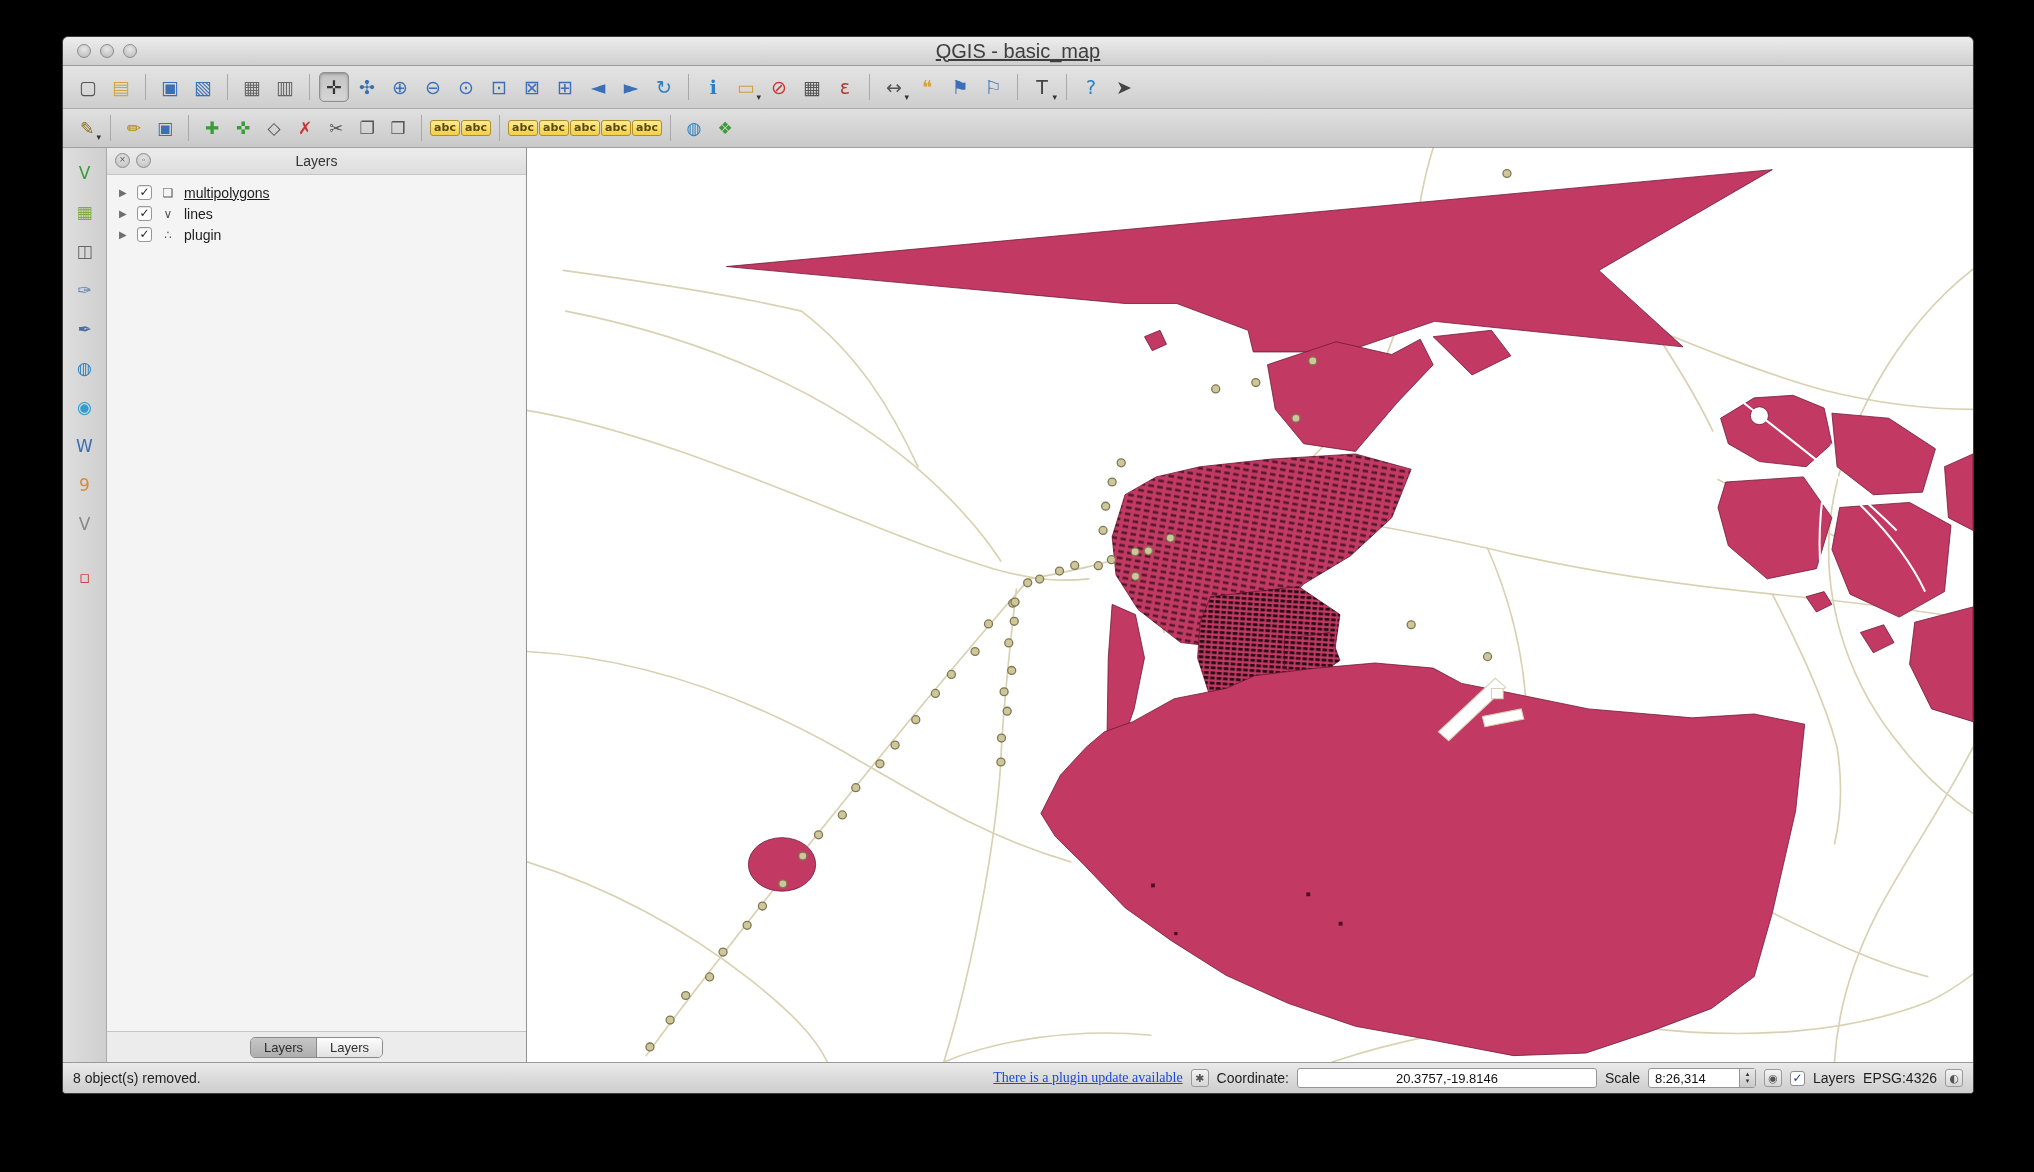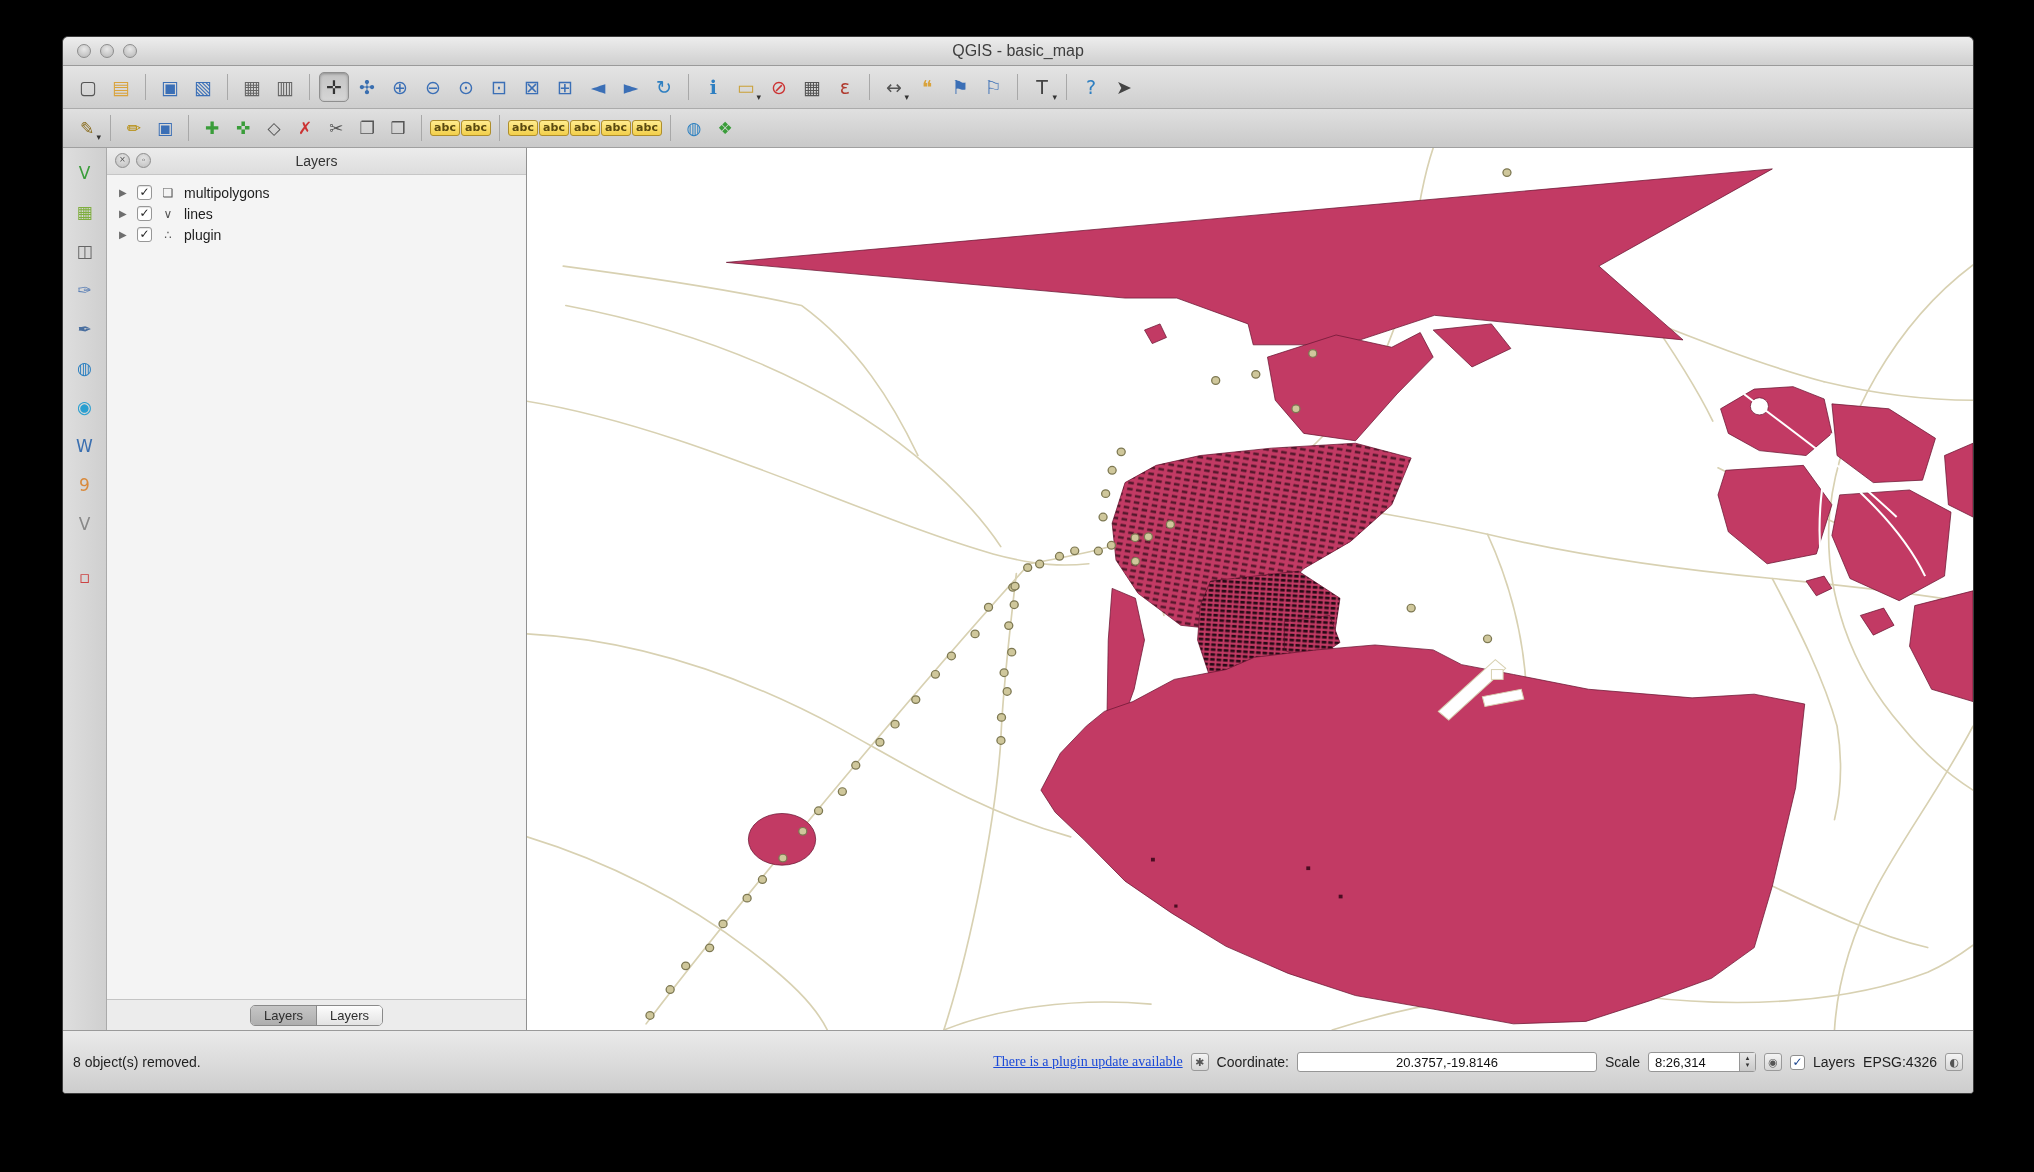--- a/index.html
+++ b/index.html
@@ -5,21 +5,21 @@
   html,body{margin:0;padding:0;background:#000;}
   body{width:2034px;height:1172px;position:relative;overflow:hidden;
        font-family:"Liberation Sans",sans-serif;-webkit-font-smoothing:antialiased;}
   .window{position:absolute;left:62px;top:36px;width:1910px;height:1056px;
           background:#e2e2e2;border:1px solid #3c3c3c;border-radius:6px 6px 4px 4px;
           box-shadow:0 24px 70px rgba(0,0,0,.75);display:flex;flex-direction:column;overflow:hidden;}
   
   .titlebar{height:28px;flex:0 0 28px;background:linear-gradient(#ededed,#cfcfcf);
             border-bottom:1px solid #9a9a9a;border-radius:6px 6px 0 0;position:relative;
             display:flex;align-items:center;justify-content:center;}
-  .title-text{font-size:16px;color:#3e3e3e;}
+  .title-text{font-size:20px;color:#3e3e3e;text-decoration:underline;}
   .traffic{position:absolute;left:14px;top:7px;display:flex;gap:9px;}
   .light{width:14px;height:14px;border-radius:50%;
          background:radial-gradient(circle at 50% 35%,#e8e8e8,#b5b5b5);
          border:1px solid #8d8d8d;box-sizing:border-box;}
   
   .toolbar{display:flex;align-items:center;padding:0 10px;gap:3px;}
   .toolbar1{height:42px;flex:0 0 42px;background:linear-gradient(#e4e4e4,#cecece);border-bottom:1px solid #ababab;}
   .toolbar2{height:38px;flex:0 0 38px;background:linear-gradient(#e0e0e0,#c9c9c9);border-bottom:1px solid #a0a0a0;}
   .tb-icon{width:30px;height:30px;flex:0 0 auto;display:flex;align-items:center;justify-content:center;
            font-family:"DejaVu Sans",sans-serif;font-size:19px;color:#444;border-radius:5px;position:relative;
@@ -45,34 +45,34 @@
   .panel-btns{position:absolute;left:8px;top:5px;display:flex;gap:6px;}
   .panel-btn{width:15px;height:15px;border-radius:50%;background:radial-gradient(circle at 50% 35%,#e6e6e6,#bdbdbd);
              border:1px solid #8d8d8d;box-sizing:border-box;font-size:10px;line-height:12px;text-align:center;color:#555;}
   .layer-tree{flex:1;background:#f4f4f4;padding-top:7px;overflow:hidden;}
   .layer-row{display:flex;align-items:center;height:21px;padding-left:12px;gap:7px;font-size:14px;color:#1d1d1d;}
   .disclosure{color:#6e6e6e;font-size:10px;width:11px;font-family:"DejaVu Sans",sans-serif;}
   .checkbox{width:15px;height:15px;background:#fff;border:1px solid #979797;border-radius:3px;box-sizing:border-box;
             font-size:12px;line-height:13px;text-align:center;color:#222;box-shadow:inset 0 1px 1px rgba(0,0,0,.12);
             font-family:"DejaVu Sans",sans-serif;}
   .layer-icon{width:18px;text-align:center;font-size:12px;color:#555;font-family:"DejaVu Sans",sans-serif;}
-  .layer-name.selected{}
+  .layer-name.selected{text-decoration:underline;}
   .panel-tabs{height:30px;flex:0 0 30px;display:flex;align-items:center;justify-content:center;
               background:#ececec;border-top:1px solid #c4c4c4;}
   .seg{display:flex;border:1px solid #8a8a8a;border-radius:5px;overflow:hidden;}
   .seg-btn{padding:2px 13px;font-size:13px;color:#2e2e2e;background:linear-gradient(#fdfdfd,#e2e2e2);
            border-right:1px solid #8a8a8a;}
   .seg-btn:last-child{border-right:none;}
   .seg-btn.active{background:linear-gradient(#c6c6c6,#aeaeae);}
   
   .map-canvas{flex:1;background:#fff;position:relative;min-width:0;}
   .map-canvas svg{position:absolute;inset:0;width:100%;height:100%;}
   
   .status-bar{height:30px;flex:0 0 30px;background:linear-gradient(#eaeaea,#cdcdcd);border-top:1px solid #9a9a9a;
-              display:flex;align-items:center;padding:16px 10px;font-size:14px;color:#1f1f1f;gap:8px;}
+              display:flex;align-items:center;padding:0 10px;font-size:14px;color:#1f1f1f;gap:8px;}
   .spacer{flex:1;}
   .link{color:#1a49d8;text-decoration:underline;font-family:Liberation Serif, serif;}
   .sb-icon{width:18px;height:18px;border-radius:3px;background:linear-gradient(#f4f4f4,#d6d6d6);
            border:1px solid #9a9a9a;box-sizing:border-box;display:flex;align-items:center;justify-content:center;
            font-size:11px;color:#555;font-family:"DejaVu Sans",sans-serif;}
   .coord-input{width:300px;height:20px;background:#fff;border:1px solid #969696;border-radius:3px;
                text-align:center;font-size:13px;line-height:19px;box-sizing:border-box;color:#111;}
   .scale-combo{width:108px;height:20px;background:#fff;border:1px solid #969696;border-radius:3px;
                display:flex;align-items:center;box-sizing:border-box;font-size:13px;color:#111;}
   .scale-combo .val{flex:1;padding-left:6px;}

